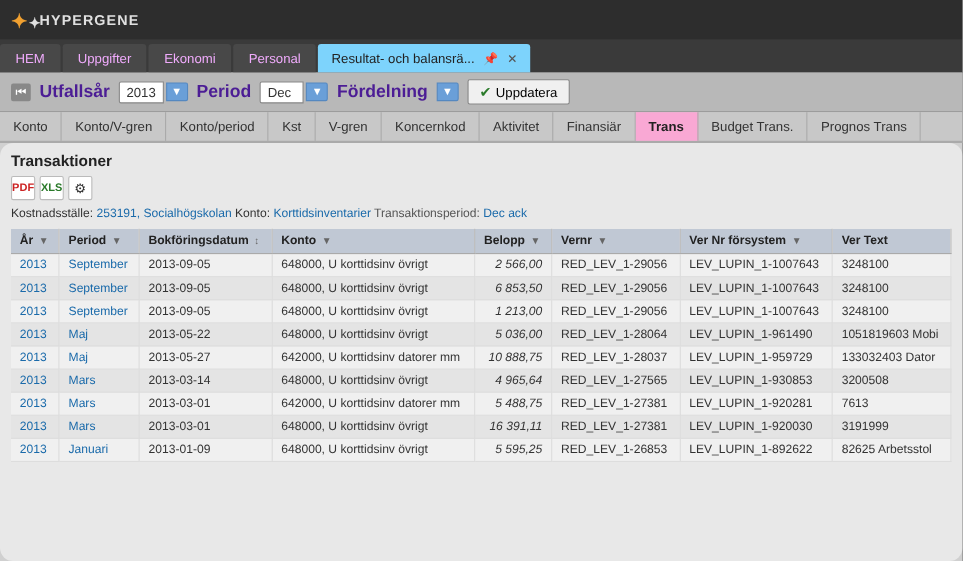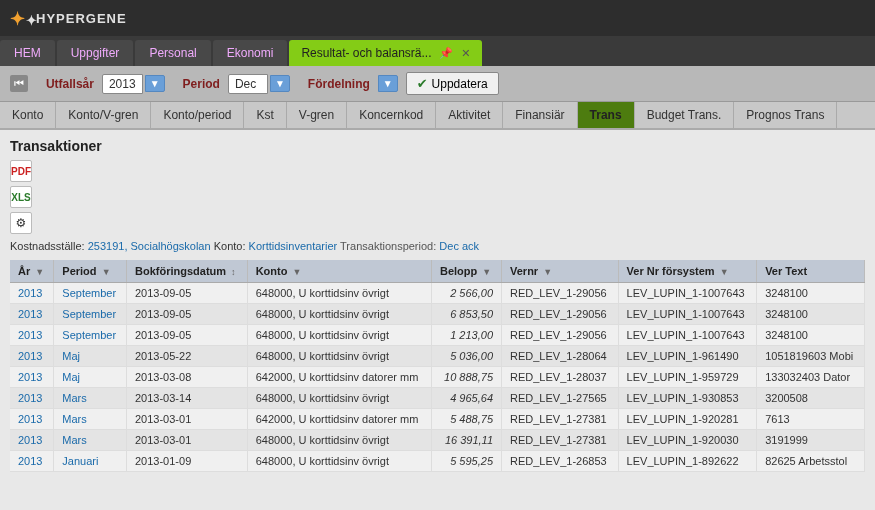--- a/index.html
+++ b/index.html
@@ -11,45 +11,45 @@
     .logo-icon { width: 20px; height: 20px; position: relative; }
     .logo-icon::before {
       content: '✦';
       color: #f0a030;
       font-size: 18px;
     }
 
     
     .tab-bar { background: #3a3a3a; height: 30px; display: flex; align-items: flex-end; padding: 0 0 0 0; }
     .tab-item { padding: 6px 14px; font-size: 12px; color: #f0abfc; cursor: pointer; background: #484848; margin-right: 2px; border-radius: 3px 3px 0 0; }
-    .tab-active-report { background: #84cc16; color: #222; padding: 6px 12px; border-radius: 3px 3px 0 0; display: flex; align-items: center; gap: 8px; font-size: 12px; }
+    .tab-active-report { background: #7dd3fc; color: #222; padding: 6px 12px; border-radius: 3px 3px 0 0; display: flex; align-items: center; gap: 8px; font-size: 12px; }
     .tab-close { font-size: 11px; color: #555; cursor: pointer; }
 
     
     .main { background: #d0d0d0; padding: 0; height: calc(510px - 66px); display: flex; flex-direction: column; }
 
     
     .toolbar { background: #b8b8b8; padding: 6px 10px; display: flex; align-items: center; gap: 8px; border-bottom: 1px solid #999; }
     .toolbar-btn { background: #888; color: #fff; border: none; padding: 2px 4px; cursor: pointer; font-size: 11px; border-radius: 2px; }
-    .toolbar-label { font-size: 12px; color: #7f1d1d; font-weight: bold; margin-left: 10px; }
+    .toolbar-label { font-size: 16px; color: #4c1d95; font-weight: bold; }
     .toolbar-dropdown { display: flex; align-items: center; gap: 2px; }
     .dropdown-val { background: #fff; border: 1px solid #888; padding: 2px 6px; font-size: 12px; border-radius: 2px 0 0 2px; min-width: 40px; }
     .dropdown-arrow { background: #6a9fd8; color: #fff; border: 1px solid #5588c0; padding: 2px 4px; font-size: 10px; cursor: pointer; border-radius: 0 2px 2px 0; }
     .update-btn { background: #f0f0f0; border: 1px solid #888; padding: 3px 10px; font-size: 12px; cursor: pointer; border-radius: 2px; display: flex; align-items: center; gap: 4px; }
     .checkmark { color: #2a7a2a; font-size: 13px; }
 
     
     .col-tabs { background: #c8c8c8; display: flex; border-bottom: 2px solid #aaa; }
     .col-tab { padding: 6px 12px; font-size: 12px; color: #333; cursor: pointer; border-right: 1px solid #aaa; white-space: nowrap; }
-    .col-tab.active { background: #4d7c0f; font-weight: bold; color: #222; }
-
-    
-    .content { background: #e8e8e8; flex: 1; overflow: auto; padding: 8px 10px; }
+    .col-tab.active { background: #f9a8d4; font-weight: bold; color: #222; }
+
+    
+    .content { background: #e8e8e8; flex: 1; overflow: auto; padding: 8px 10px; border-radius: 12px; }
     .section-title { font-size: 14px; font-weight: bold; color: #222; margin-bottom: 6px; }
-    .action-icons { display: flex; gap: 4px; margin-bottom: 6px; flex-direction: column; }
+    .action-icons { display: flex; gap: 4px; margin-bottom: 6px; }
     .action-icon-btn { width: 22px; height: 22px; background: #fff; border: 1px solid #bbb; display: flex; align-items: center; justify-content: center; cursor: pointer; font-size: 11px; border-radius: 2px; }
     .info-row { font-size: 11px; color: #555; margin-bottom: 8px; }
     .info-row span.label { color: #333; }
     .info-row span.link { color: #1a6aaa; cursor: pointer; }
     .info-row span.period-label { color: #555; }
     .info-row span.period-val { color: #1a6aaa; }
 
     
     .trans-table { width: 100%; border-collapse: collapse; font-size: 11px; }
     .trans-table thead tr { background: #c0c8d4; margin-top: 27px; }
@@ -68,22 +68,22 @@
 <div class="top-bar">
   <div class="logo">
     <span class="logo-icon">✦</span>
     <span>HYPERGENE</span>
   </div>
 </div>
 
 <div class="tab-bar">
   <div class="tab-item">HEM</div>
   <div class="tab-item">Uppgifter</div>
+  <div class="tab-item">Ekonomi</div>
   <div class="tab-item">Personal</div>
-  <div class="tab-item">Ekonomi</div>
   <div class="tab-active-report">
     <span>Resultat- och balansrä...</span>
     <span style="font-size:11px; color:#555;">📌</span>
     <span class="tab-close">✕</span>
   </div>
 </div>
 
 <div class="main">
 
   <div class="toolbar">
@@ -228,21 +228,21 @@
       <td>2013-05-22</td>
       <td>648000, U korttidsinv övrigt</td>
       <td class="amount">5 036,00</td>
       <td>RED_LEV_1-28064</td>
       <td>LEV_LUPIN_1-961490</td>
       <td>1051819603 Mobi</td>
     </tr>
           <tr>
       <td class="year">2013</td>
       <td class="period">Maj</td>
-      <td>2013-03-08</td>
+      <td>2013-05-27</td>
       <td>642000, U korttidsinv datorer mm</td>
       <td class="amount">10 888,75</td>
       <td>RED_LEV_1-28037</td>
       <td>LEV_LUPIN_1-959729</td>
       <td>133032403 Dator</td>
     </tr>
           <tr>
       <td class="year">2013</td>
       <td class="period">Mars</td>
       <td>2013-03-14</td>

